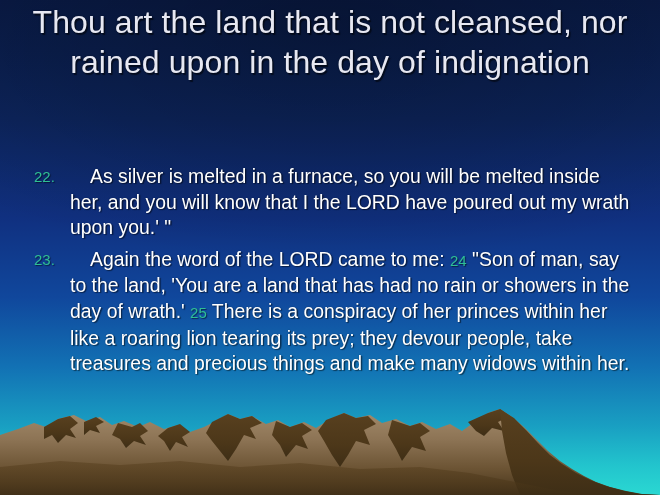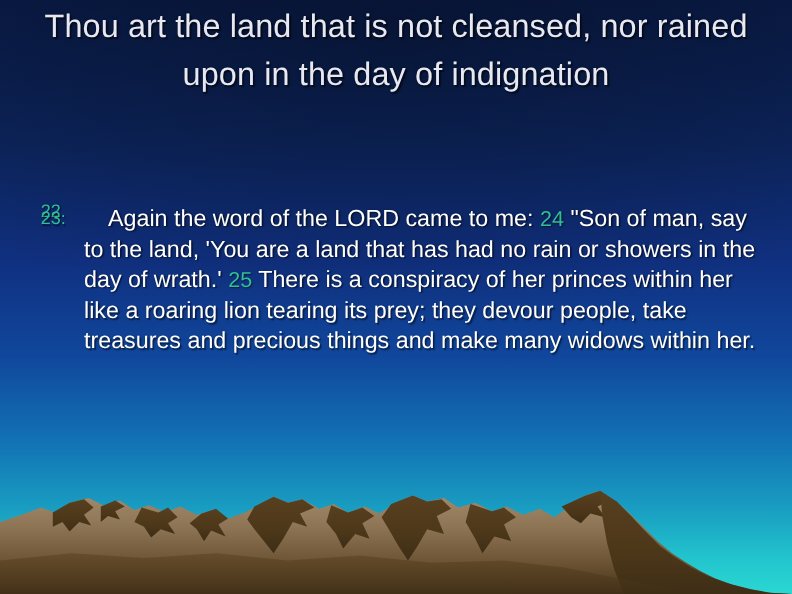--- a/index.html
+++ b/index.html
@@ -53,21 +53,21 @@
     z-index: 3;
   }
 
   #title {
     position: absolute;
     top: 2px;
     left: 28px;
     width: 604px;
     text-align: center;
     color: #e7e8f2;
-    font-size: 27px;
+    font-size: 32px;
     line-height: 40px;
     letter-spacing: 0.1px;
     text-shadow: 1.5px 1.5px 1px rgba(0,0,0,0.55),
                  0 0 2px rgba(0,0,0,0.35);
     white-space: pre-line;
   }
 
   #body {
     position: absolute;
     top: 164px;
@@ -93,21 +93,21 @@
     top: 3px;
     font-size: 15px;
     line-height: 19px;
     color: #2fbf94;
     text-shadow: 1px 1px 1px rgba(0,0,0,0.5);
   }
 
   .lead { padding-left: 20px; }
 
   .inline-num {
-    font-size: 18px;
+    font-size: 15px;
     color: #2fbf94;
     text-shadow: 1px 1px 1px rgba(0,0,0,0.5);
   }
 </style>
 </head>
 <body>
 
 <div id="slide">
 
   <svg id="mountains" viewBox="0 0 660 90" preserveAspectRatio="none">
@@ -159,20 +159,21 @@
   </svg>
 
   <div class="content">
 
     <div id="title">Thou art the land that is not cleansed, nor rained upon in the day of indignation</div>
 
     <div id="body">
 
       <div class="verse">
         <span class="verse-num">22.</span>
+        <span class="lead">As silver is melted in a furnace, so you will be melted inside her, and you will know that I the LORD have poured out my wrath upon you.' "</span>
       </div>
 
       <div class="verse">
         <span class="verse-num">23.</span>
         <span class="lead">Again the word of the LORD came to me: </span><span class="inline-num">24</span><span> "Son of man, say to the land, 'You are a land that has had no rain or showers in the day of wrath.' </span><span class="inline-num">25</span><span> There is a conspiracy of her princes within her like a roaring lion tearing its prey; they devour people, take treasures and precious things and make many widows within her.</span>
       </div>
 
     </div>
   </div>
 </div>

